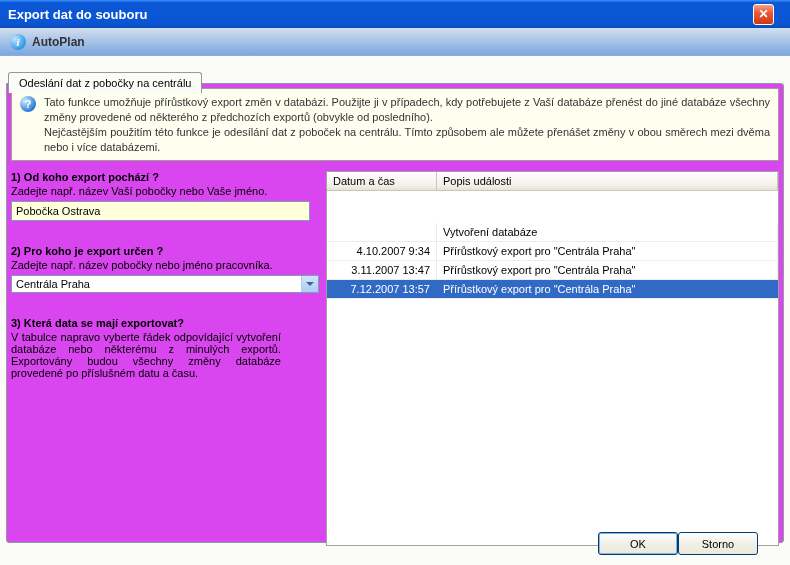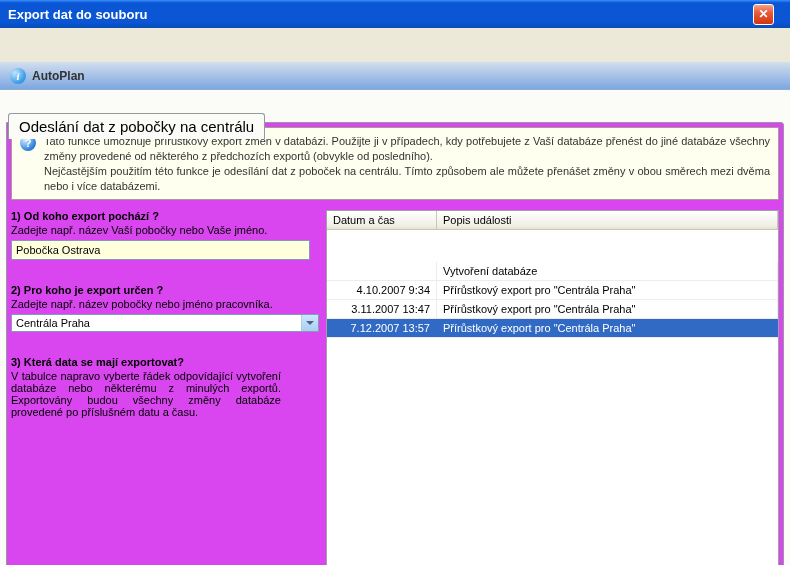--- a/index.html
+++ b/index.html
@@ -39,21 +39,20 @@
       height: 28px;
       background: linear-gradient(to bottom, #d2deee 0%, #7ca7e0 100%);
       display: flex;
       align-items: center;
       padding-left: 10px;
       gap: 6px;
       font-size: 12px;
       font-weight: bold;
       color: #333;
       border-bottom: 1px solid #8badd9;
-      margin-top: 34px;
     }
     .info-ico {
       width: 16px; height: 16px;
       background: radial-gradient(circle at 30% 30%, #bfe4ff, #3399e6 70%);
       border-radius: 50%;
       position: relative;
     }
     .info-ico::after {
       content: "i";
       position: absolute;
@@ -78,23 +77,23 @@
       padding-left: 2px;
       position: relative;
       z-index: 2;
     }
     .tab {
       background: #fbfbf7;
       border: 1px solid #919b9c;
       border-bottom: none;
       border-radius: 3px 3px 0 0;
       padding: 4px 10px;
-      font-size: 15px;
-      position: relative;
-      top: 17px;
+      font-size: 11px;
+      position: relative;
+      top: 10px;
     }
     .tab-body {
       border: 1px solid #919b9c;
       background: #d946ef;
       padding: 4px;
       height: 460px;
       border-radius: 0 3px 3px 3px;
     }
     .help-box {
       border: 1px solid #a0a090;
@@ -189,24 +188,24 @@
     .trow {
       display: flex;
       border-bottom: 1px solid #ececec;
     }
     .trow .cell { padding: 3px 6px; font-size: 11px; border-right: 1px solid #ececec; }
     .trow .col-date { display: flex; justify-content: flex-end; gap: 4px; }
     .trow.selected { background: #316ac5; color: #fff; }
     .trow.selected .cell { border-right-color: #316ac5; }
     .btn-row {
       position: absolute;
-      right: 16px;
+      right: 32px;
       bottom: 10px;
       display: flex;
-      gap: 8px;
+      gap: 0;
     }
     .btn {
       width: 80px;
       height: 23px;
       border: 1px solid #003c74;
       border-radius: 3px;
       background: linear-gradient(to bottom, #fff, #f1f0e7 50%, #ece9d8);
       font-size: 11px;
       font-family: Tahoma, Arial, sans-serif;
       cursor: pointer;

